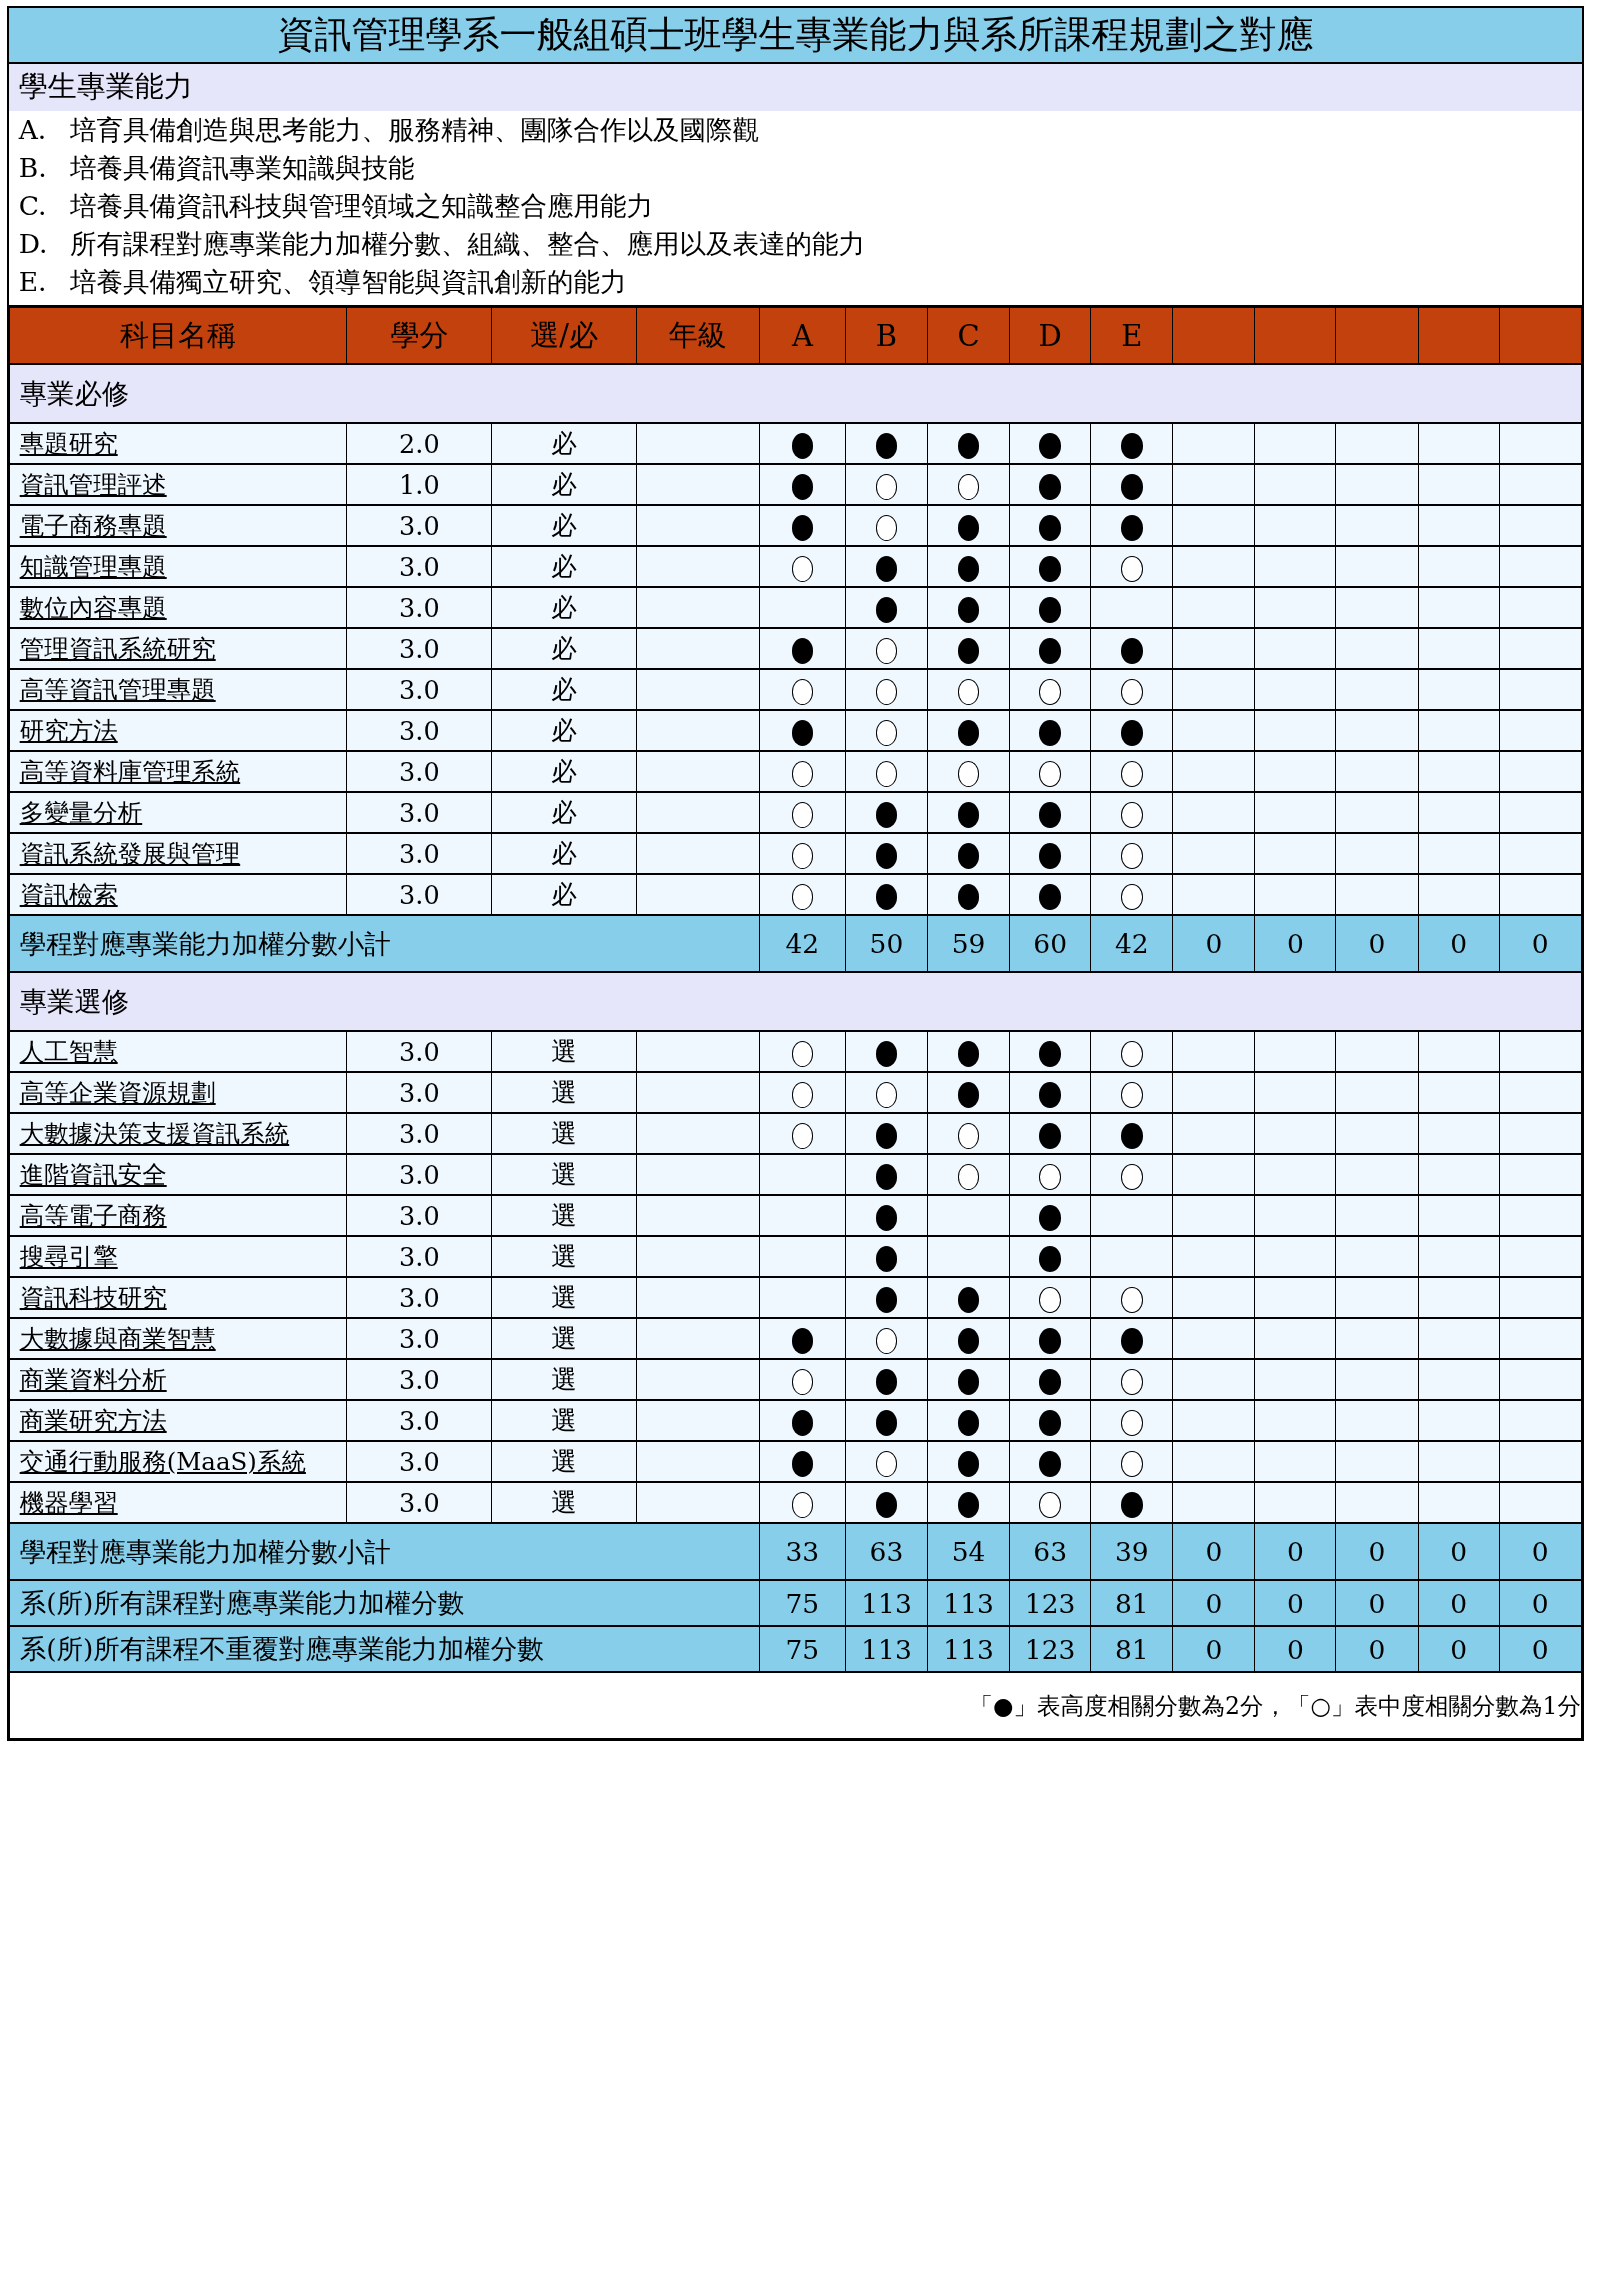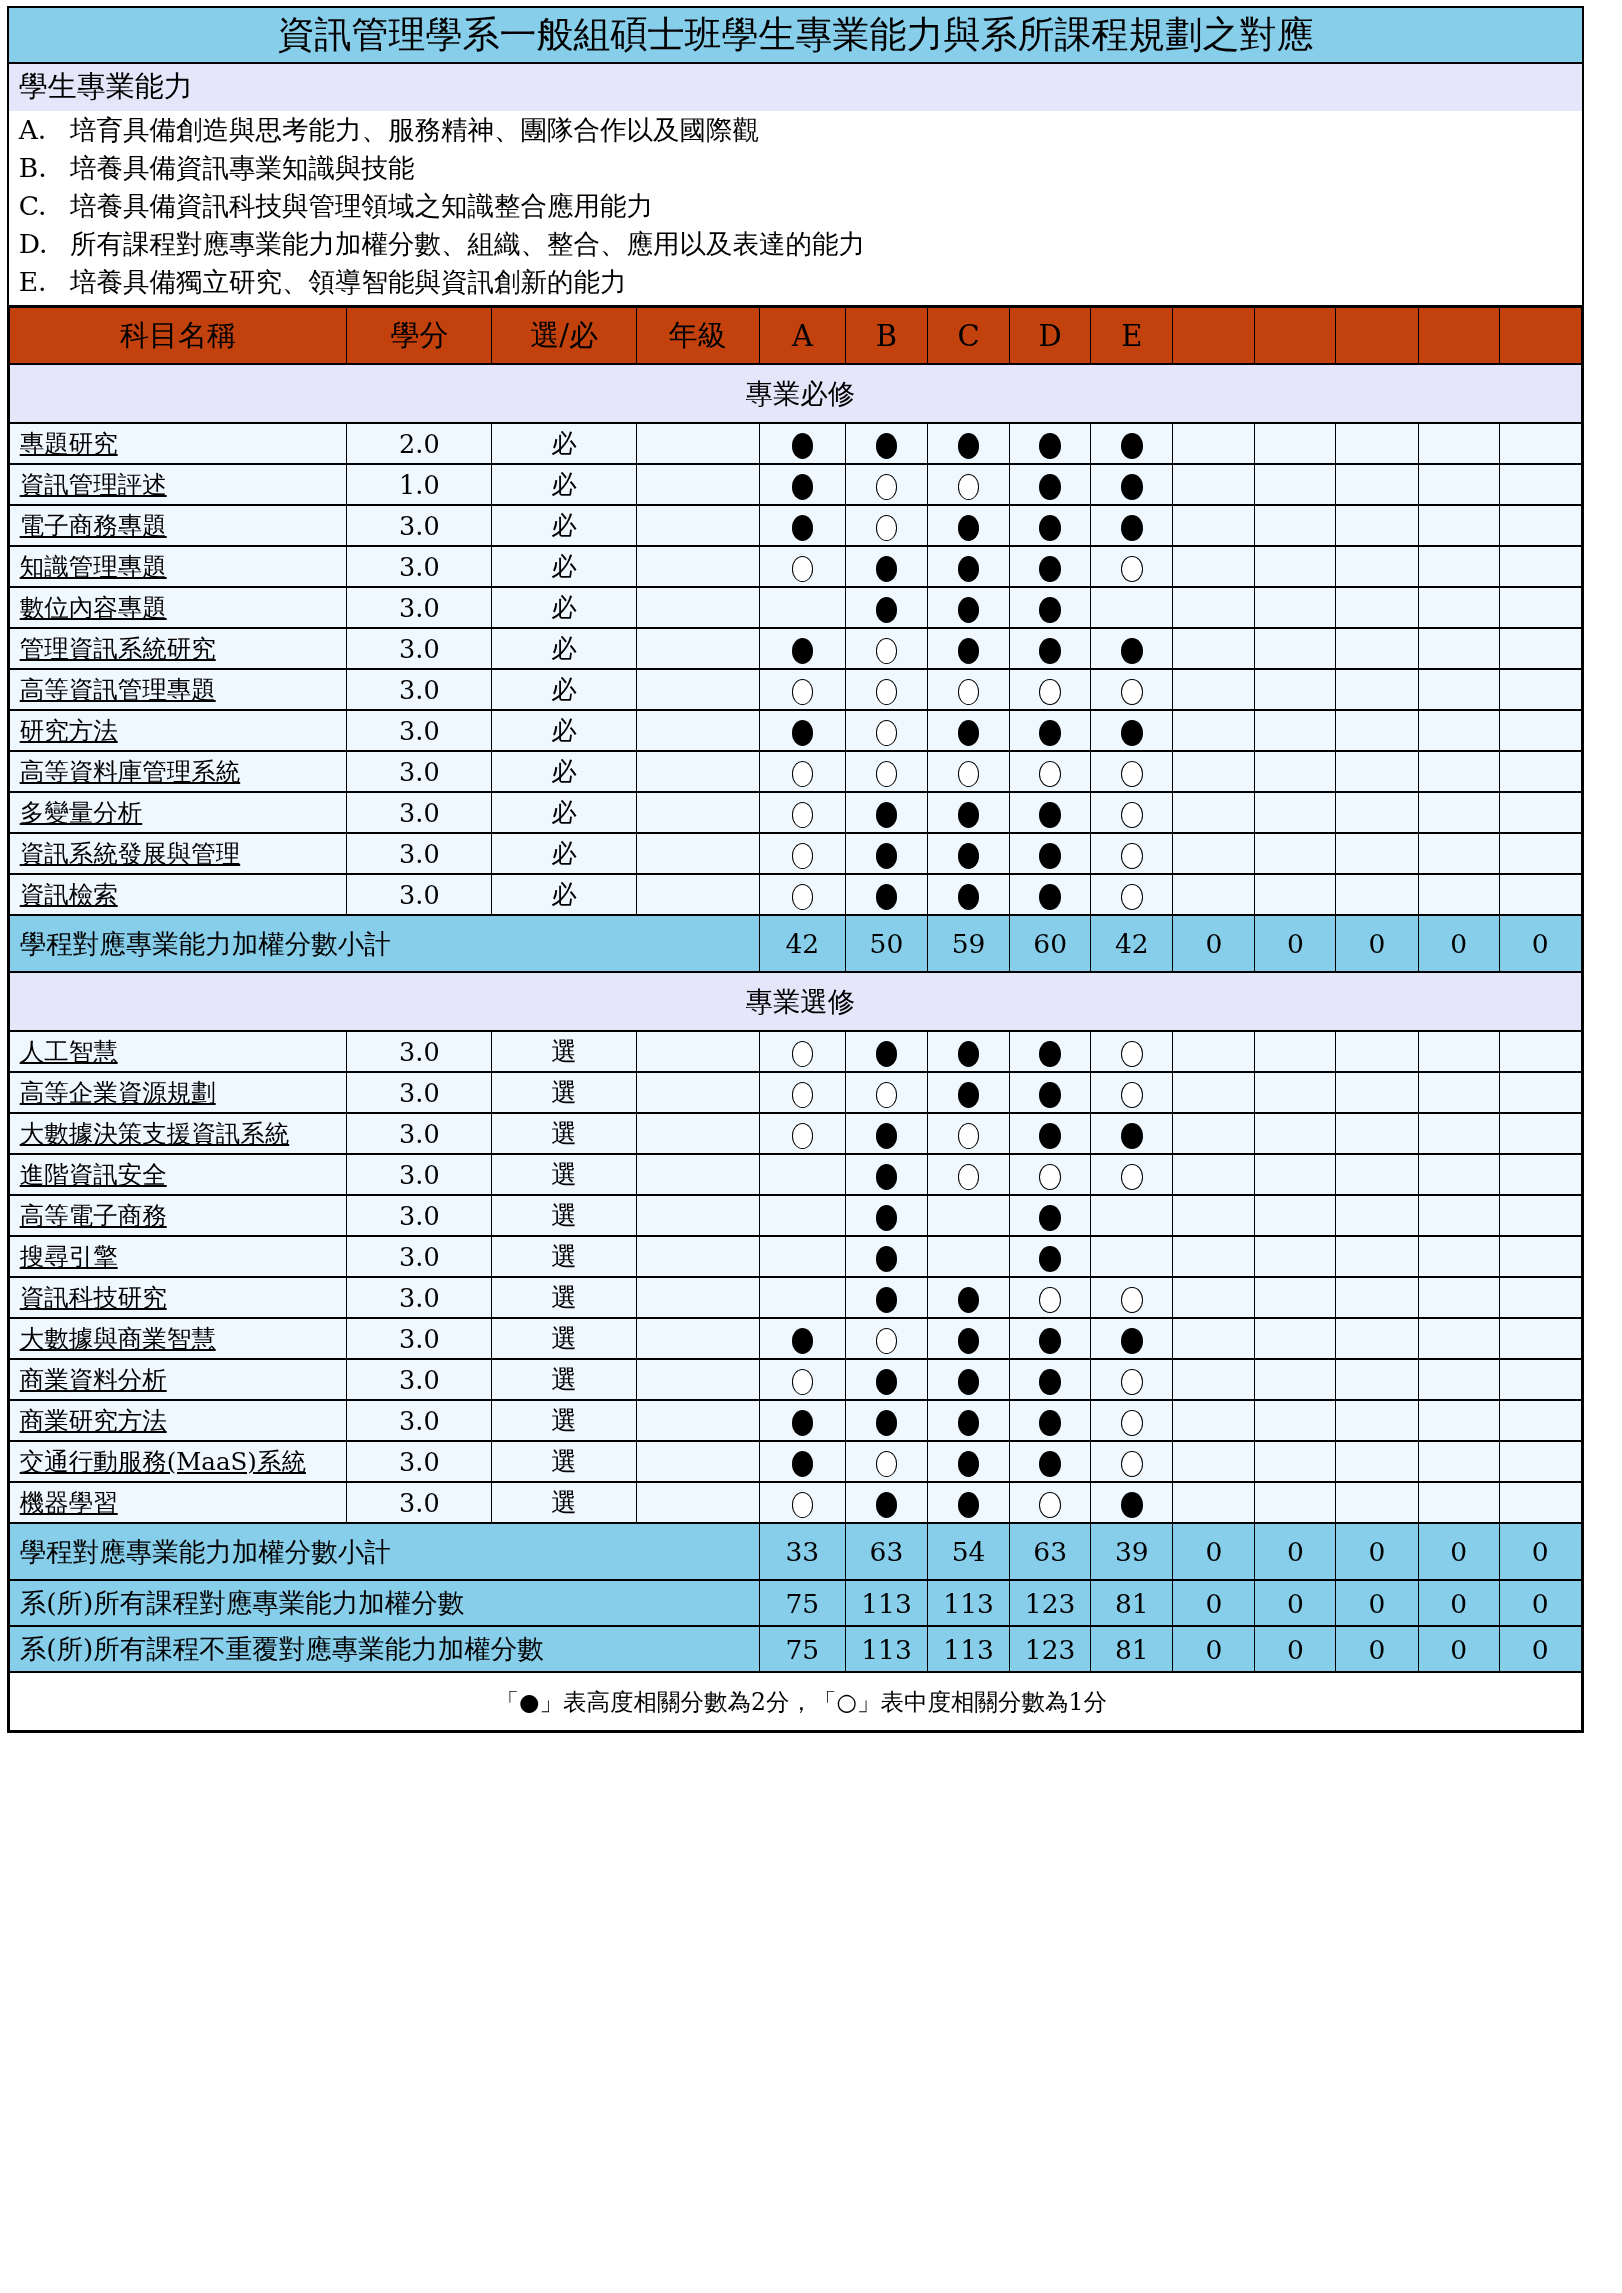--- a/index.html
+++ b/index.html
@@ -6,27 +6,27 @@
   body{width:1622px;height:2294px;position:relative;font-family:"DejaVu Serif","Liberation Serif",serif;color:#000;overflow:hidden;}
   .sheet{position:absolute;left:6.9px;top:5.9px;width:1577px;border:2px solid #000;box-sizing:border-box;}
   .title{height:54px;background:#87ceeb;display:flex;align-items:center;justify-content:center;font-size:37px;border-bottom:2px solid #000;}
   .skills-head{height:47px;background:#e6e6fa;display:flex;align-items:center;padding-left:9.8px;font-size:29px;}
   .skill-line{height:38px;display:flex;align-items:center;font-size:26.5px;background:#fff;}
   .skill-line .k{width:61px;padding-left:9.8px;box-sizing:border-box;}
   .skills{border-bottom:2.9px solid #000;padding-bottom:3.9px;background:#fff;}
   table{border-collapse:collapse;width:100%;table-layout:fixed;}
   td{border:1px solid #000;padding:0;font-size:25.5px;text-align:center;height:41px;box-sizing:border-box;}
   tr.hdr td{background:#c2410c;height:57px;font-size:29px;}
-  tr.sec td{background:#e6e6fa;height:59px;text-align:center;padding-left:9.8px;font-size:27.4px;border-top:2.9px solid #000;border-bottom:2.9px solid #000;}
+  tr.sec td{background:#e6e6fa;height:59px;text-align:left;padding-left:9.8px;font-size:27.4px;border-top:2.9px solid #000;border-bottom:2.9px solid #000;}
   tr.row td{background:#f0f8ff;border-bottom:2.9px solid #000;}
   tr.row td.name{text-align:left;padding-left:9.8px;font-size:24.5px;text-decoration:underline;}
   tr.sum td{background:#87ceeb;height:57px;font-size:26.5px;border-bottom:2.9px solid #000;}
   tr.sum td.label{text-align:left;padding-left:9.8px;}
   tr.sum2 td{height:46px;}
-  tr.note td{background:#fff;text-align:center;padding-left:11.8px;height:58px;font-size:23.5px;border-top:2.9px solid #000;}
+  tr.note td{background:#fff;text-align:right;padding-left:11.8px;height:66px;font-size:23.5px;border-top:2.9px solid #000;}
   .dot{display:inline-block;width:21.6px;height:25.5px;border-radius:50%;vertical-align:middle;box-sizing:border-box;}
   .dot.full{background:#000;}
   .dot.half{border:1.5px solid #000;background:#fff;}
 </style>
 </head>
 <body>
 
 <div class="sheet">
   <div class="title">資訊管理學系一般組碩士班學生專業能力與系所課程規劃之對應</div>
   <div class="skills">

